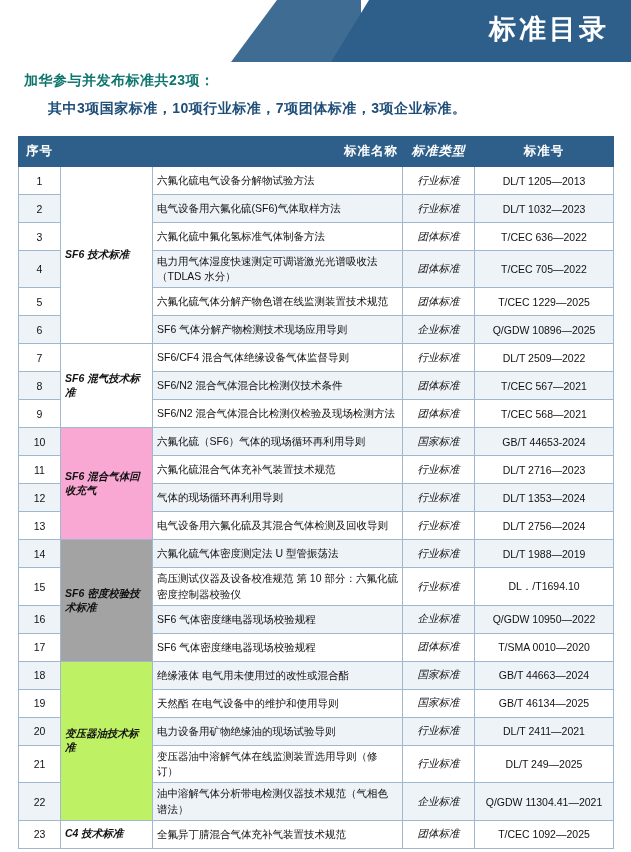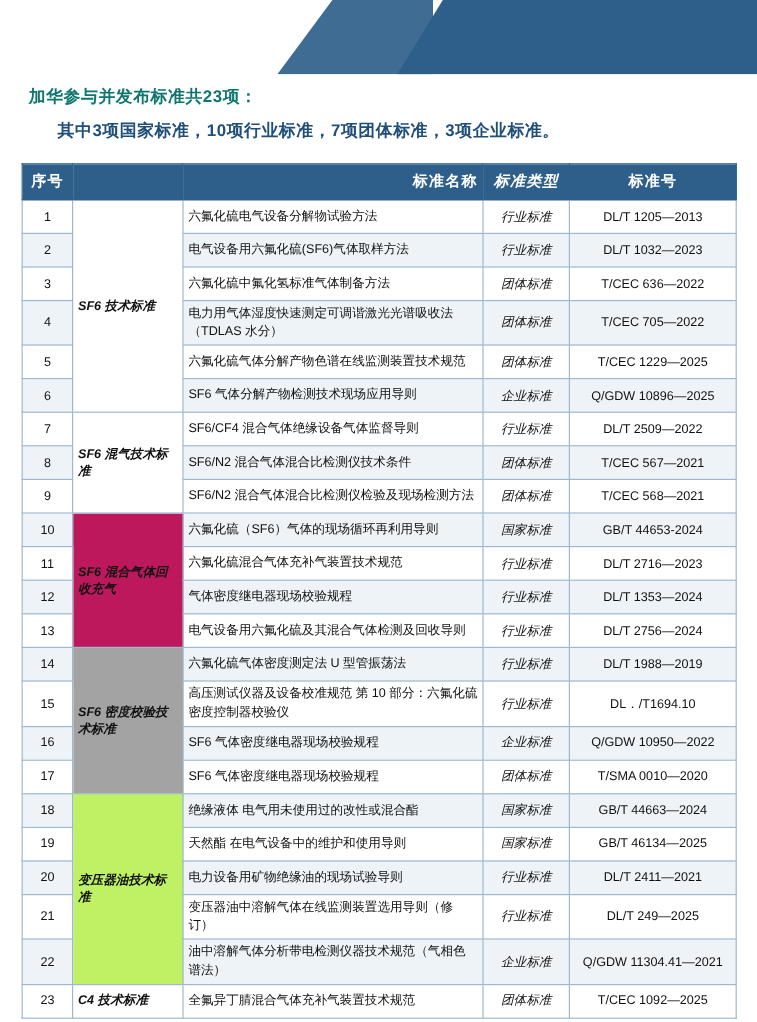--- a/index.html
+++ b/index.html
@@ -98,20 +98,21 @@
   .row-norm td { background: #ffffff; }
 </style>
 </head>
 <body>
 
 <div class="page">
 
   <div class="banner">
     <div class="banner-shape2"></div>
     <div class="banner-shape"></div>
+    <div class="banner-title">标准目录</div>
   </div>
 
   <div class="intro1">加华参与并发布标准共23项：</div>
   <div class="intro2">其中3项国家标准，10项行业标准，7项团体标准，3项企业标准。</div>
 
   <div class="table-wrap">
     <table class="std">
       <thead>
         <tr>
           <th class="c-seq">序号</th>
@@ -173,34 +174,34 @@
             <td class="c-num">T/CEC 567—2021</td>
           </tr>
           <tr class="row-norm">
             <td class="c-seq">9</td>
             <td class="c-name">SF6/N2 混合气体混合比检测仪检验及现场检测方法</td>
             <td class="c-type">团体标准</td>
             <td class="c-num">T/CEC 568—2021</td>
           </tr>
           <tr class="row-alt">
             <td class="c-seq">10</td>
-            <td class="c-cat" rowspan="4" style="background: #be185d; vertical-align: middle;">SF6 混合气体回收充气</td>
+            <td class="c-cat" rowspan="4" style="background: #f9a8d4; vertical-align: middle;">SF6 混合气体回收充气</td>
             <td class="c-name">六氟化硫（SF6）气体的现场循环再利用导则</td>
             <td class="c-type">国家标准</td>
             <td class="c-num">GB/T 44653-2024</td>
           </tr>
           <tr class="row-norm">
             <td class="c-seq">11</td>
             <td class="c-name">六氟化硫混合气体充补气装置技术规范</td>
             <td class="c-type">行业标准</td>
             <td class="c-num">DL/T 2716—2023</td>
           </tr>
           <tr class="row-alt">
             <td class="c-seq">12</td>
-            <td class="c-name">气体密度继电器现场校验规程</td>
+            <td class="c-name">气体的现场循环再利用导则</td>
             <td class="c-type">行业标准</td>
             <td class="c-num">DL/T 1353—2024</td>
           </tr>
           <tr class="row-norm">
             <td class="c-seq">13</td>
             <td class="c-name">电气设备用六氟化硫及其混合气体检测及回收导则</td>
             <td class="c-type">行业标准</td>
             <td class="c-num">DL/T 2756—2024</td>
           </tr>
           <tr class="row-alt">

